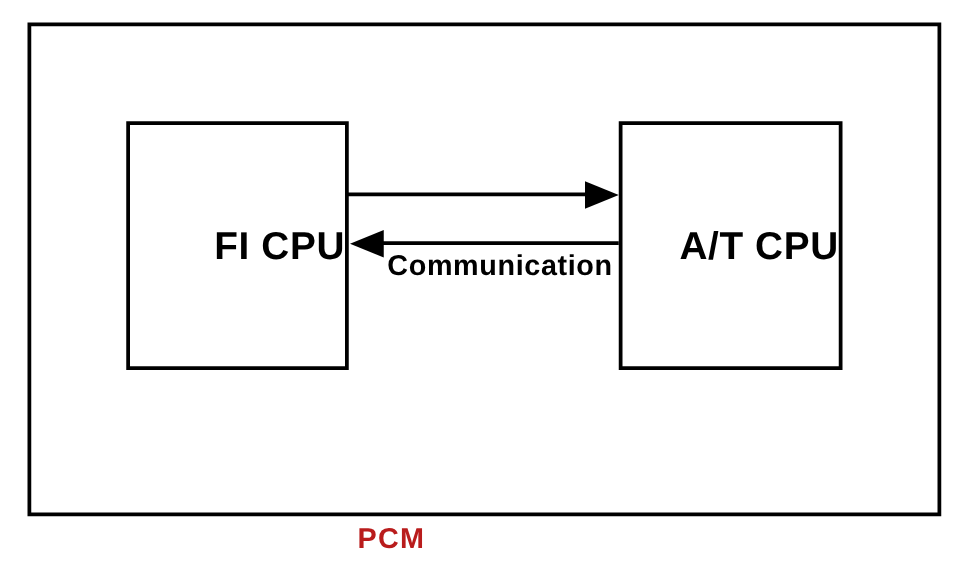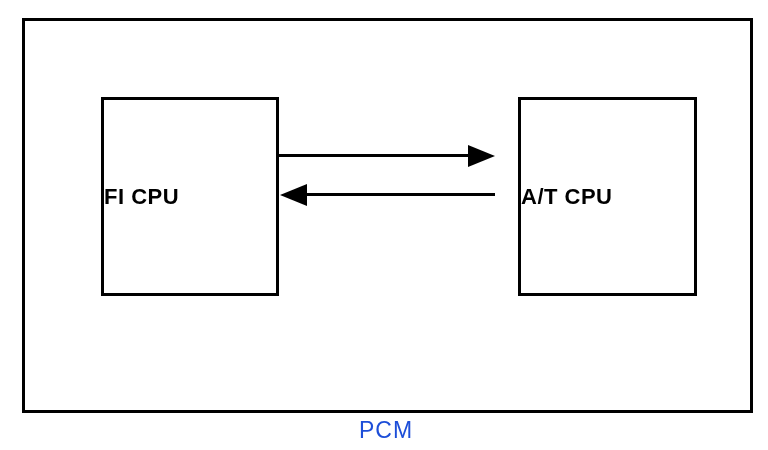--- a/index.html
+++ b/index.html
@@ -25,38 +25,37 @@
     box-sizing: border-box;
     background: #ffffff;
   }
   .cpu-box {
     position: absolute;
     border: 3px solid #000000;
     box-sizing: border-box;
     background: #ffffff;
     display: flex;
     align-items: center;
-    justify-content: flex-start;
-    font-size: 22px;
+    justify-content: flex-end;
+    font-size: 31px;
     font-weight: bold;
     color: #000000;
     letter-spacing: 0.5px;
   }
   .cpu-box.left {
     left: 101px;
     top: 97px;
     width: 178px;
     height: 199px;
   }
   .cpu-box.right {
     left: 495px;
     top: 97px;
     width: 179px;
     height: 199px;
-    margin-left: 23px;
   }
   .arrow-line {
     position: absolute;
     height: 3px;
     background: #000000;
   }
   .arrow-line.to-right {
     left: 278px;
     top: 154px;
     width: 192px;
@@ -103,24 +102,24 @@
   .flow-label.communication {
     left: 300px;
     top: 201px;
     width: 200px;
   }
   .pcm-label {
     position: absolute;
     left: 286px;
     top: 419px;
     width: 200px;
-    text-align: center;
+    text-align: left;
     font-size: 23px;
-    font-weight: normal;
-    color: #1d4ed8;
+    font-weight: bold;
+    color: #b91c1c;
     line-height: 1;
     letter-spacing: 1px;
   }
 </style>
 </head>
 <body>
 
 <div class="canvas">
 
   <div class="outer-box"></div>
@@ -133,16 +132,17 @@
     <span>A/T CPU</span>
   </div>
 
 
   <div class="arrow-line to-right"></div>
   <div class="arrowhead point-right"></div>
 
   <div class="arrow-line to-left"></div>
   <div class="arrowhead point-left"></div>
 
+  <div class="flow-label communication">Communication</div>
 
   <div class="pcm-label">PCM</div>
 
 </div>
 
 </body></html>

